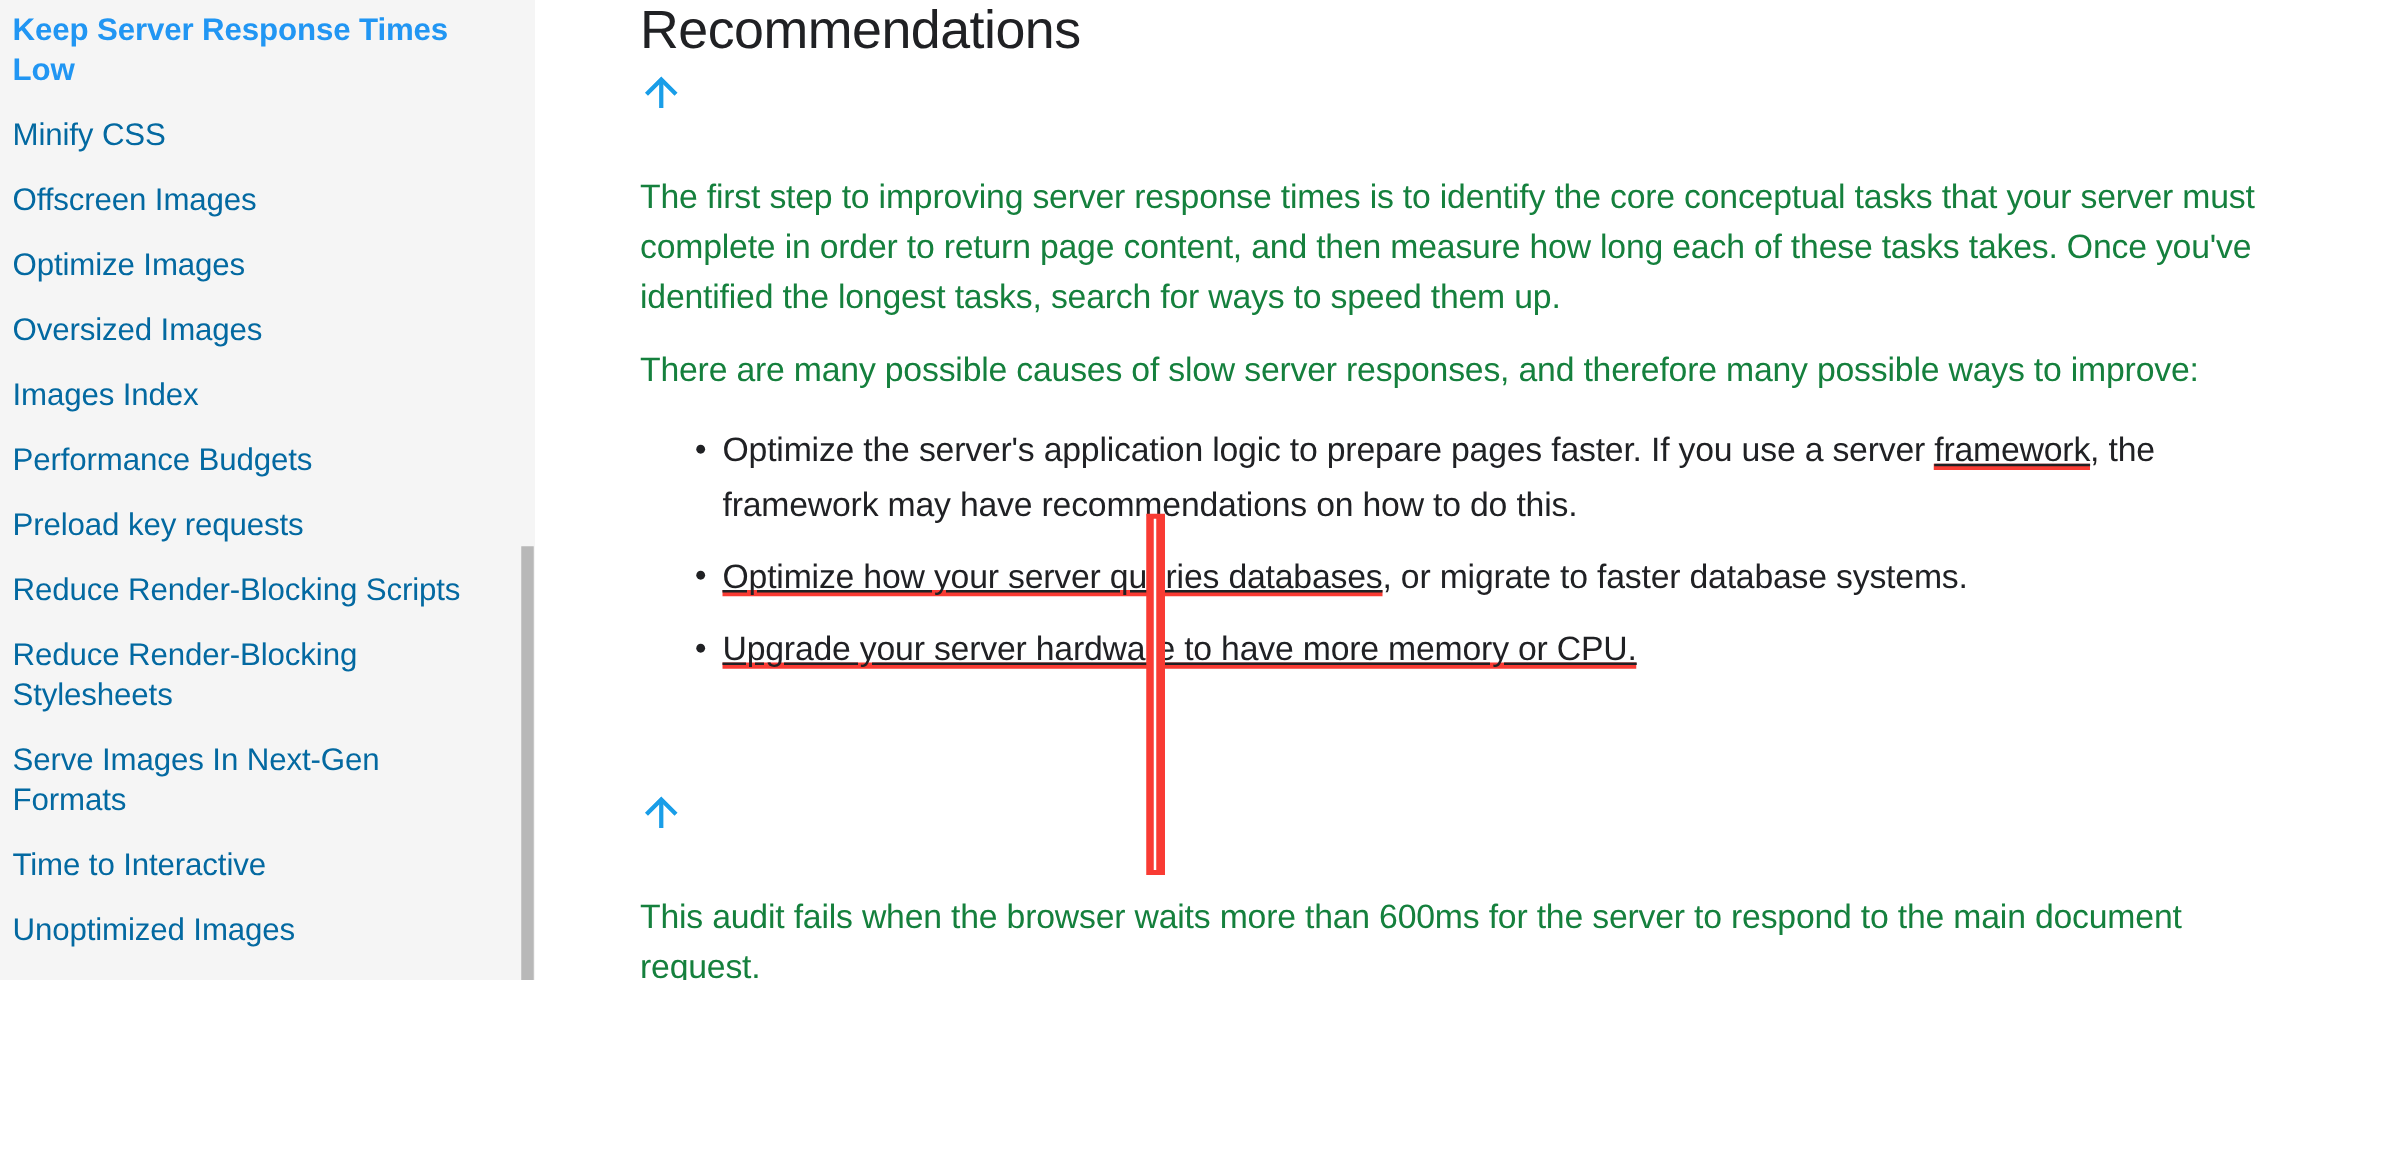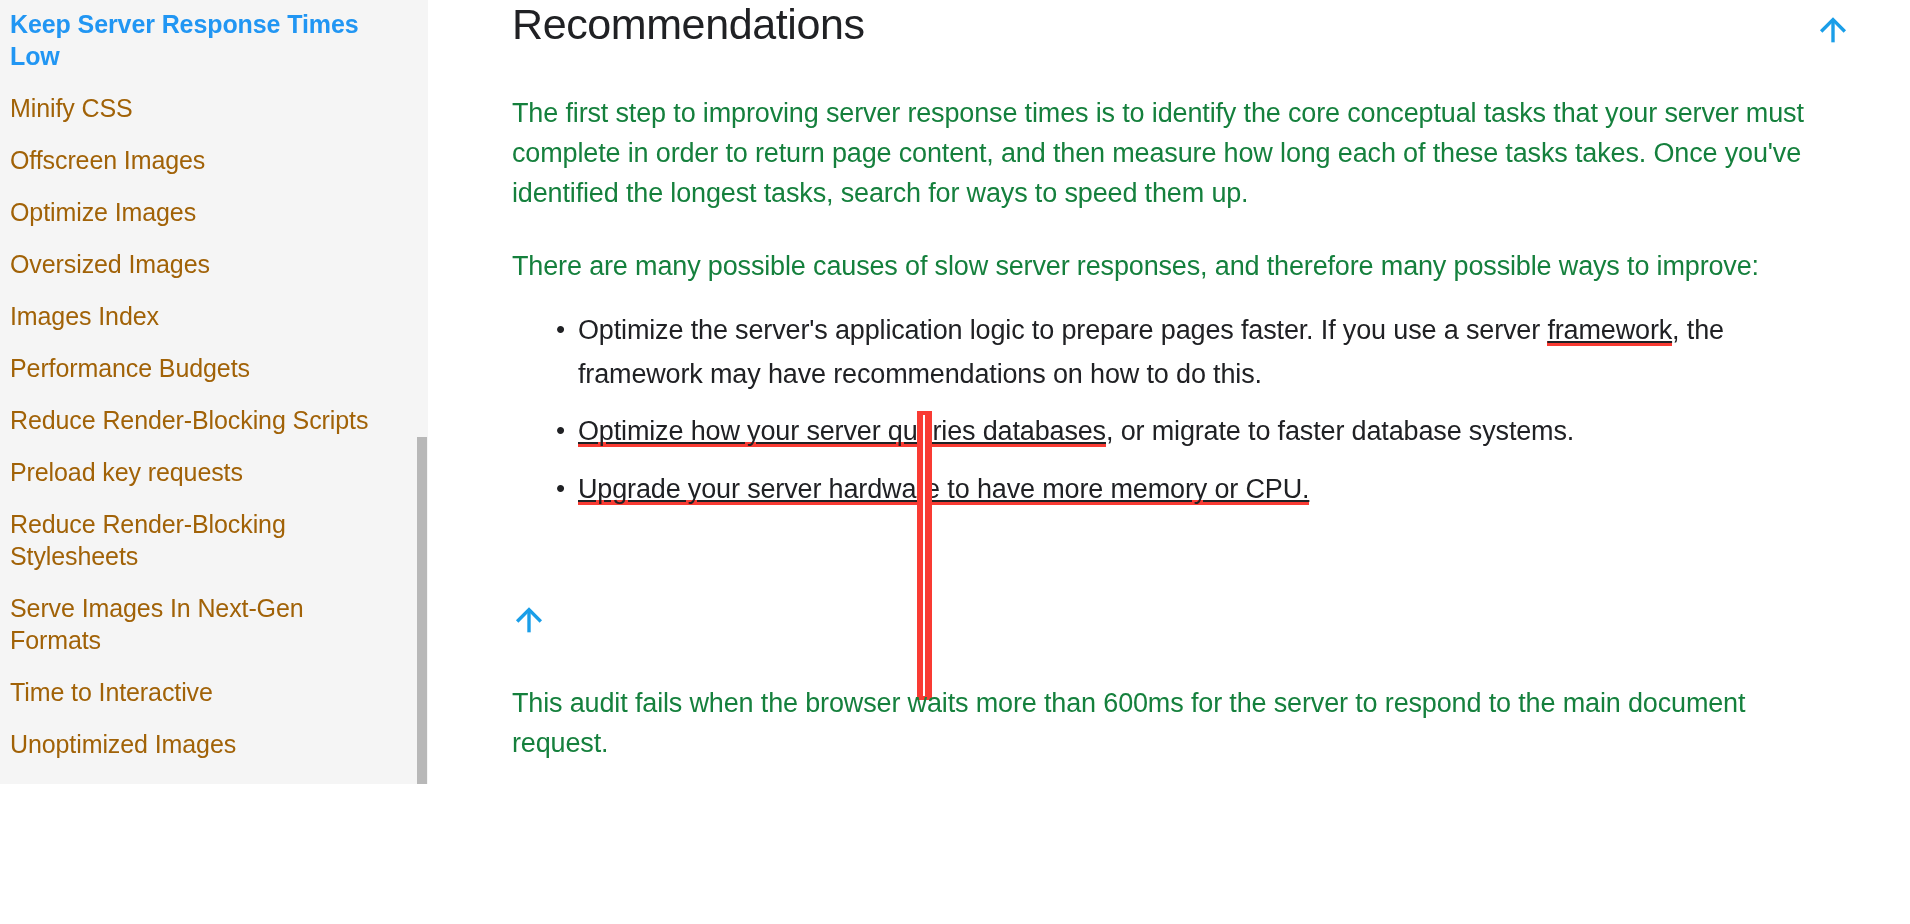--- a/index.html
+++ b/index.html
@@ -33,21 +33,21 @@
     margin: 0;
     padding: 0;
     position: relative;
     top: -2px;
   }
   .sidebar-item {
     display: block;
     padding: 10px 30px 10px 10px;
     font-size: 25px;
     line-height: 1.28;
-    color: #a16207;
+    color: #0369a1;
     cursor: pointer;
     letter-spacing: -0.1px;
     max-width: 400px;
     box-sizing: border-box;
   }
   .sidebar-item.active {
     color: #2196f3;
     font-weight: bold;
   }
   
@@ -75,23 +75,24 @@
     flex: 1 1 auto;
     height: 924px;
     background: #ffffff;
     overflow: hidden;
   }
   .section {
     position: relative;
   }
   .section-head {
     display: flex;
-    align-items: flex-end;
+    align-items: flex-start;
     justify-content: space-between;
     padding: 0 60px 0 84px;
+    flex-direction: column;
   }
   .section-title {
     font-size: 43px;
     font-weight: 400;
     color: #202124;
     margin: 0;
     letter-spacing: -0.4px;
     line-height: 1.12;
   }
   .jump-icon {
@@ -105,21 +106,21 @@
 
   .para {
     font-size: 27px;
     line-height: 1.47;
     color: #15803d;
     margin: 0;
     padding: 0 68px 0 84px;
     letter-spacing: -0.15px;
   }
   .para.p1 { margin-top: 46px; }
-  .para.p2 { margin-top: 34px; }
+  .para.p2 { margin-top: 20px; }
 
   ul.bullets {
     margin: 22px 0 0 0;
     padding: 0 68px 0 84px;
     list-style: none;
   }
   ul.bullets > li {
     position: relative;
     font-size: 27px;
     line-height: 1.62;
@@ -177,22 +178,22 @@
 
   <nav class="sidebar">
     <ul class="sidebar-list" id="sidebar-list">
         <li class="sidebar-item active">Keep Server Response Times Low</li>
         <li class="sidebar-item">Minify CSS</li>
         <li class="sidebar-item">Offscreen Images</li>
         <li class="sidebar-item">Optimize Images</li>
         <li class="sidebar-item">Oversized Images</li>
         <li class="sidebar-item">Images Index</li>
         <li class="sidebar-item">Performance Budgets</li>
+        <li class="sidebar-item">Preload key requests</li>
         <li class="sidebar-item">Reduce Render-Blocking Scripts</li>
-        <li class="sidebar-item">Preload key requests</li>
         <li class="sidebar-item">Reduce Render-Blocking Stylesheets</li>
         <li class="sidebar-item">Serve Images In Next-Gen Formats</li>
         <li class="sidebar-item">Time to Interactive</li>
         <li class="sidebar-item">Unoptimized Images</li>
         <li class="sidebar-item">Uses inefficient cache policy on static assets</li>
       </ul>
     <div class="sidebar-scroll-track">
       <div class="sidebar-scroll-thumb"></div>
     </div>
   </nav>

